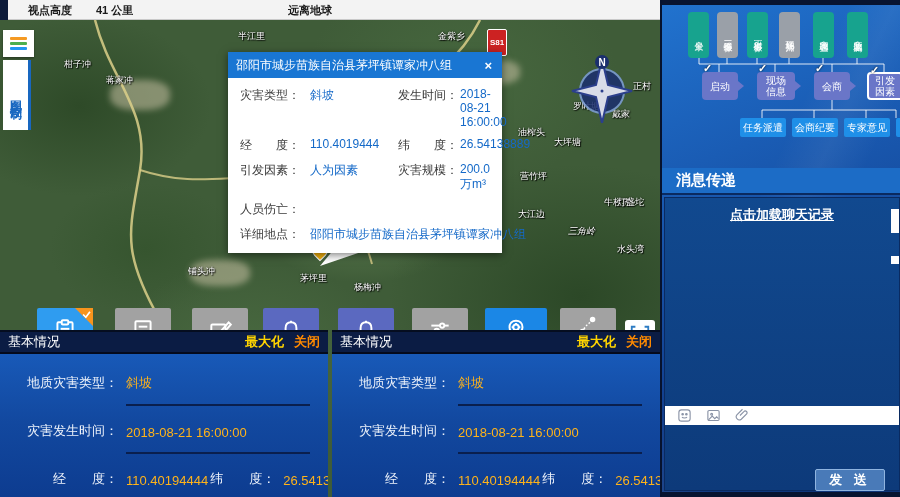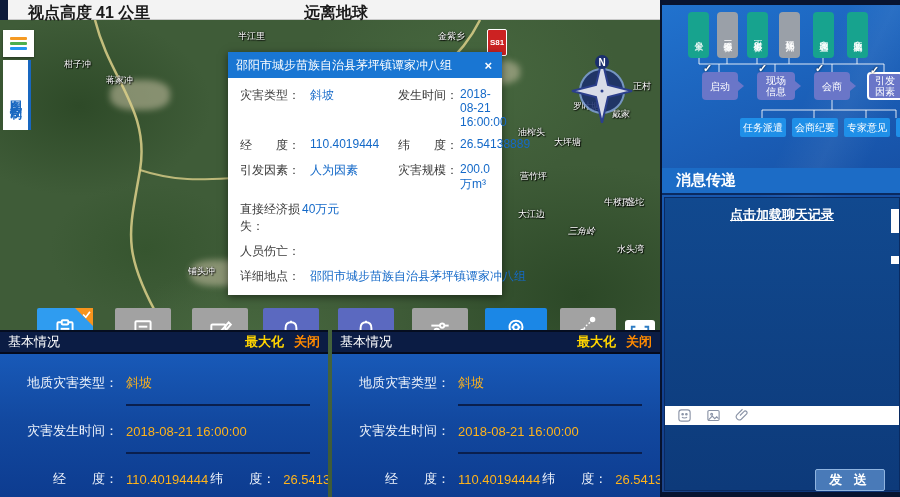--- a/index.html
+++ b/index.html
@@ -3,22 +3,22 @@
 <meta charset="utf-8">
 <style>
   * { margin:0; padding:0; box-sizing:border-box; }
   html,body { width:900px; height:497px; overflow:hidden; font-family:"Liberation Sans",sans-serif; background:#0a1838; }
   #app { position:relative; width:900px; height:497px; background:#0a1838; }
 
   
   .map-area { position:absolute; left:0; top:0; width:660px; height:497px; }
   .topbar { position:absolute; left:0; top:0; width:660px; height:20px; background:#f3f3f3; border-bottom:1px solid #c9c9c9; z-index:50; }
   .topbar .corner { position:absolute; left:0; top:0; width:8px; height:20px; background:#0d1b3a; }
-  .topbar span { position:absolute; top:3px; font-size:16px; font-weight:bold; color:#1a1a1a; white-space:nowrap; }
-  .tb-l1 { left:28px; } .tb-l2 { left:96px; } .tb-c { left:304px;text-align:right; }
+  .topbar span { position:absolute; top:3px; font-size:11px; font-weight:bold; color:#1a1a1a; white-space:nowrap; }
+  .tb-l1 { left:28px; } .tb-l2 { left:96px; } .tb-c { left:288px;text-align:right; }
 
   .map { position:absolute; left:0; top:20px; width:660px; height:477px; overflow:hidden;
     background-color:#3f5c38;
     background-image:
       radial-gradient(ellipse 220px 150px at 12% 18%, #2e4a28 0%, rgba(46,74,40,0) 60%),
       radial-gradient(ellipse 260px 180px at 70% 12%, #47683f 0%, rgba(71,104,63,0) 60%),
       radial-gradient(ellipse 320px 220px at 88% 58%, #2c4827 0%, rgba(44,72,39,0) 60%),
       radial-gradient(ellipse 240px 170px at 38% 72%, #4a6b41 0%, rgba(74,107,65,0) 60%),
       radial-gradient(ellipse 190px 120px at 55% 40%, #5d7c50 0%, rgba(93,124,80,0) 60%),
       radial-gradient(ellipse 160px 110px at 22% 48%, #36552f 0%, rgba(54,85,47,0) 60%),
@@ -69,21 +69,21 @@
   .fsbtn { position:absolute; left:625px; top:300px; width:30px; height:30px; background:#fff; border-radius:3px; z-index:10; display:flex; align-items:center; justify-content:center; cursor:pointer; }
 
   
   .bottom-panel { position:absolute; top:330px; width:328px; height:167px; z-index:40; overflow:hidden; border-top:2px solid #050d20;
     background:linear-gradient(180deg,#1a5fc0 0%,#12489f 55%,#0d3c90 100%); }
   .bp0 { left:0; } .bp1 { left:332px; }
   .bp-header { height:22px; background:#0b1c44; display:flex; align-items:center; padding:0 8px; border-bottom:2px solid #040a1d; }
   .bp-title { color:#fff; font-size:13px; font-weight:normal; flex:1; }
   .bp-max { color:#ffd400; font-size:13px; font-weight:bold; margin-right:10px; cursor:pointer; }
   .bp-close { color:#ff8a00; font-size:13px; font-weight:bold; cursor:pointer; }
-  .bp-row { display:flex; align-items:center; margin-top:16px; }
+  .bp-row { display:flex; align-items:flex-end; margin-top:16px; }
   .bp-row.first { margin-top:20px; }
   .bp-label { width:118px; text-align:right; color:#eef3fb; font-size:13px; white-space:pre; flex-shrink:0; }
   .bp-value { color:#ffb31a; font-size:13px; margin-left:8px; white-space:nowrap; }
   .bp-label2 { color:#eef3fb; font-size:13px; white-space:pre; margin-left:2px; }
   .bp-sep { margin:12px 18px 0 126px; border-bottom:2px solid #0a1f4e; }
 
   
   .right-panel { position:absolute; left:660px; top:0; width:240px; height:497px; overflow:hidden; border-left:2px solid #06122e;
     background:linear-gradient(160deg,#2173cf 0%,#1a5cb4 30%,#123f8e 70%,#0e3376 100%); }
   .right-panel::before { content:""; position:absolute; inset:0; background:linear-gradient(115deg, rgba(255,255,255,0) 40%, rgba(255,255,255,.06) 50%, rgba(255,255,255,0) 60%); pointer-events:none; }
@@ -268,24 +268,20 @@
           <span class="pl2">纬　　度：</span>
           <span class="pv2">26.54138889</span>
         </div>
         <div class="prow">
           <span class="pl">引发因素：</span>
           <span class="pv w88">人为因素</span>
           <span class="pl2">灾害规模：</span>
           <span class="pv2">200.0万m³</span>
         </div>
         <div class="prow">
-          <span class="pl wrap">直接经济损失：</span>
-          <span class="pv">40万元</span>
-        </div>
-        <div class="prow">
           <span class="pl">人员伤亡：</span>
           <span class="pv"></span>
         </div>
         <div class="prow">
           <span class="pl">详细地点：</span>
           <span class="pv" style="white-space:nowrap;">邵阳市城步苗族自治县茅坪镇谭家冲八组</span>
         </div>
       </div>
     </div>
   </div>

